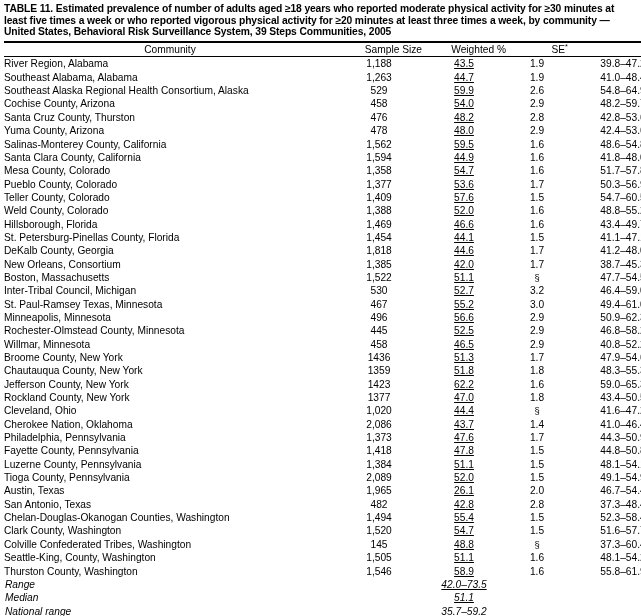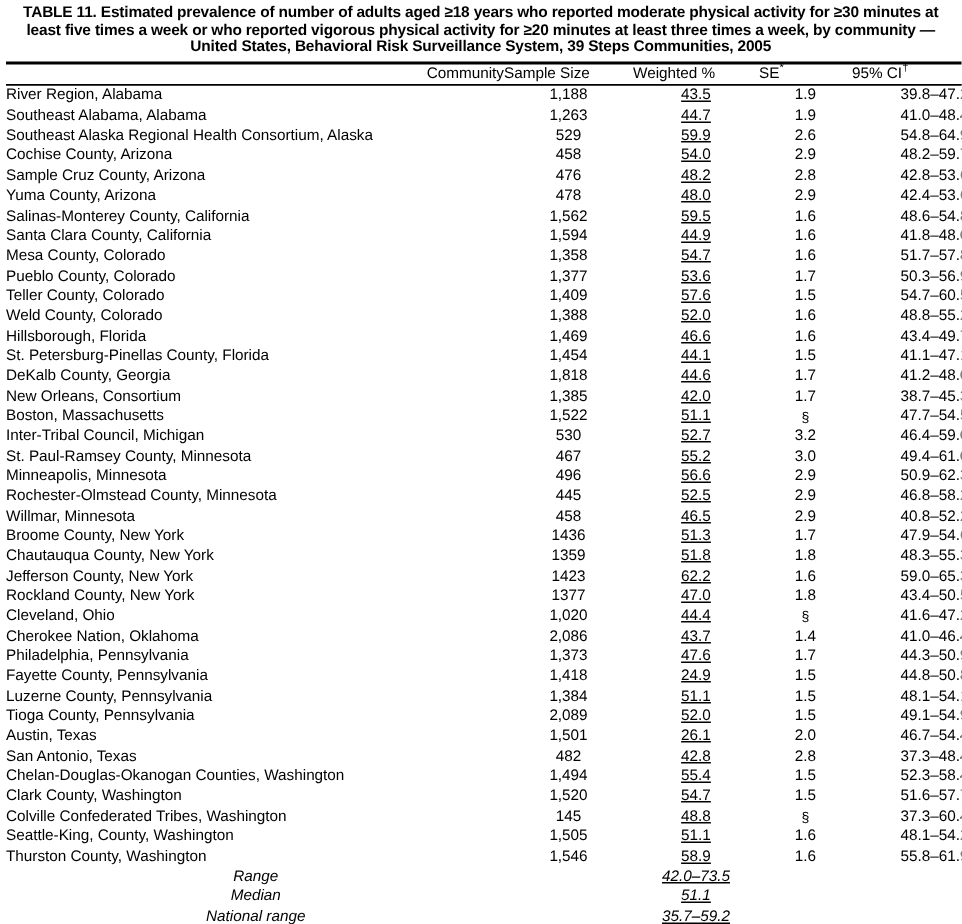--- a/index.html
+++ b/index.html
@@ -18,21 +18,21 @@
     width: 641px;
     box-sizing: border-box;
     padding: 3px 4px 0 4px;
   }
   .table-title {
     font-size: 10.3px;
     font-weight: bold;
     line-height: 11.7px;
     letter-spacing: -0.12px;
     margin: 0 0 3px 0;
-    text-align: center;
+    text-align: left;
   }
   table.data {
     width: 633px;
     border-collapse: collapse;
     font-size: 10.2px;
     table-layout: fixed;
   }
   table.data th, table.data td {
     padding: 0;
     line-height: 13.35px;
@@ -46,30 +46,30 @@
     border-bottom: 0.9px solid #000;
     line-height: 14.5px;
     padding-bottom: 0.5px;
   }
   col.c-name { width: 332px; }
   col.c-n    { width: 86px; }
   col.c-pct  { width: 84px; }
   col.c-se   { width: 62px; }
   col.c-ci   { width: 110px; }
 
-  th.h-name { text-align: right; }
-  th.h-n, th.h-pct, th.h-se, th.h-ci { text-align: left; margin-top: 40px; }
+  th.h-name { text-align: center; }
+  th.h-n, th.h-pct, th.h-se, th.h-ci { text-align: right; margin-top: 40px; }
 
   td.v-name { text-align: left; padding-left: 1px; }
   td.v-n   { text-align: center; padding-right: 8px; }
   td.v-pct { text-align: center; padding-right: 3px; text-decoration: underline; }
   td.v-se  { text-align: center; padding-right: 2px; margin-top: 13px; }
   td.v-ci  { text-align: center; padding-right: 6px; }
 
-  tr.summary td { font-style: italic; text-align: center; }
+  tr.summary td { font-style: italic; }
   tr.summary td.v-name { padding-left: 1px; }
 
   .sup {
     font-size: 7.4px;
     vertical-align: super;
     line-height: 0;
   }
   .dagger-se { font-size: 9.4px; }
 </style>
 </head>
@@ -119,21 +119,21 @@
           <td class="v-ci">54.8–64.9</td>
         </tr>
         <tr>
           <td class="v-name">Cochise County, Arizona</td>
           <td class="v-n">458</td>
           <td class="v-pct">54.0</td>
           <td class="v-se">2.9</td>
           <td class="v-ci">48.2–59.7</td>
         </tr>
         <tr>
-          <td class="v-name">Sample Cruz County, Arizona</td>
+          <td class="v-name">Santa Cruz County, Thurston</td>
           <td class="v-n">476</td>
           <td class="v-pct">48.2</td>
           <td class="v-se">2.8</td>
           <td class="v-ci">42.8–53.6</td>
         </tr>
         <tr>
           <td class="v-name">Yuma County, Arizona</td>
           <td class="v-n">478</td>
           <td class="v-pct">48.0</td>
           <td class="v-se">2.9</td>
@@ -217,21 +217,21 @@
           <td class="v-ci">47.7–54.5</td>
         </tr>
         <tr>
           <td class="v-name">Inter-Tribal Council, Michigan</td>
           <td class="v-n">530</td>
           <td class="v-pct">52.7</td>
           <td class="v-se">3.2</td>
           <td class="v-ci">46.4–59.0</td>
         </tr>
         <tr>
-          <td class="v-name">St. Paul-Ramsey County, Minnesota</td>
+          <td class="v-name">St. Paul-Ramsey Texas, Minnesota</td>
           <td class="v-n">467</td>
           <td class="v-pct">55.2</td>
           <td class="v-se">3.0</td>
           <td class="v-ci">49.4–61.0</td>
         </tr>
         <tr>
           <td class="v-name">Minneapolis, Minnesota</td>
           <td class="v-n">496</td>
           <td class="v-pct">56.6</td>
           <td class="v-se">2.9</td>
@@ -296,41 +296,41 @@
         <tr>
           <td class="v-name">Philadelphia, Pennsylvania</td>
           <td class="v-n">1,373</td>
           <td class="v-pct">47.6</td>
           <td class="v-se">1.7</td>
           <td class="v-ci">44.3–50.9</td>
         </tr>
         <tr>
           <td class="v-name">Fayette County, Pennsylvania</td>
           <td class="v-n">1,418</td>
-          <td class="v-pct">24.9</td>
+          <td class="v-pct">47.8</td>
           <td class="v-se">1.5</td>
           <td class="v-ci">44.8–50.8</td>
         </tr>
         <tr>
           <td class="v-name">Luzerne County, Pennsylvania</td>
           <td class="v-n">1,384</td>
           <td class="v-pct">51.1</td>
           <td class="v-se">1.5</td>
           <td class="v-ci">48.1–54.1</td>
         </tr>
         <tr>
           <td class="v-name">Tioga County, Pennsylvania</td>
           <td class="v-n">2,089</td>
           <td class="v-pct">52.0</td>
           <td class="v-se">1.5</td>
           <td class="v-ci">49.1–54.9</td>
         </tr>
         <tr>
           <td class="v-name">Austin, Texas</td>
-          <td class="v-n">1,501</td>
+          <td class="v-n">1,965</td>
           <td class="v-pct">26.1</td>
           <td class="v-se">2.0</td>
           <td class="v-ci">46.7–54.4</td>
         </tr>
         <tr>
           <td class="v-name">San Antonio, Texas</td>
           <td class="v-n">482</td>
           <td class="v-pct">42.8</td>
           <td class="v-se">2.8</td>
           <td class="v-ci">37.3–48.4</td>

